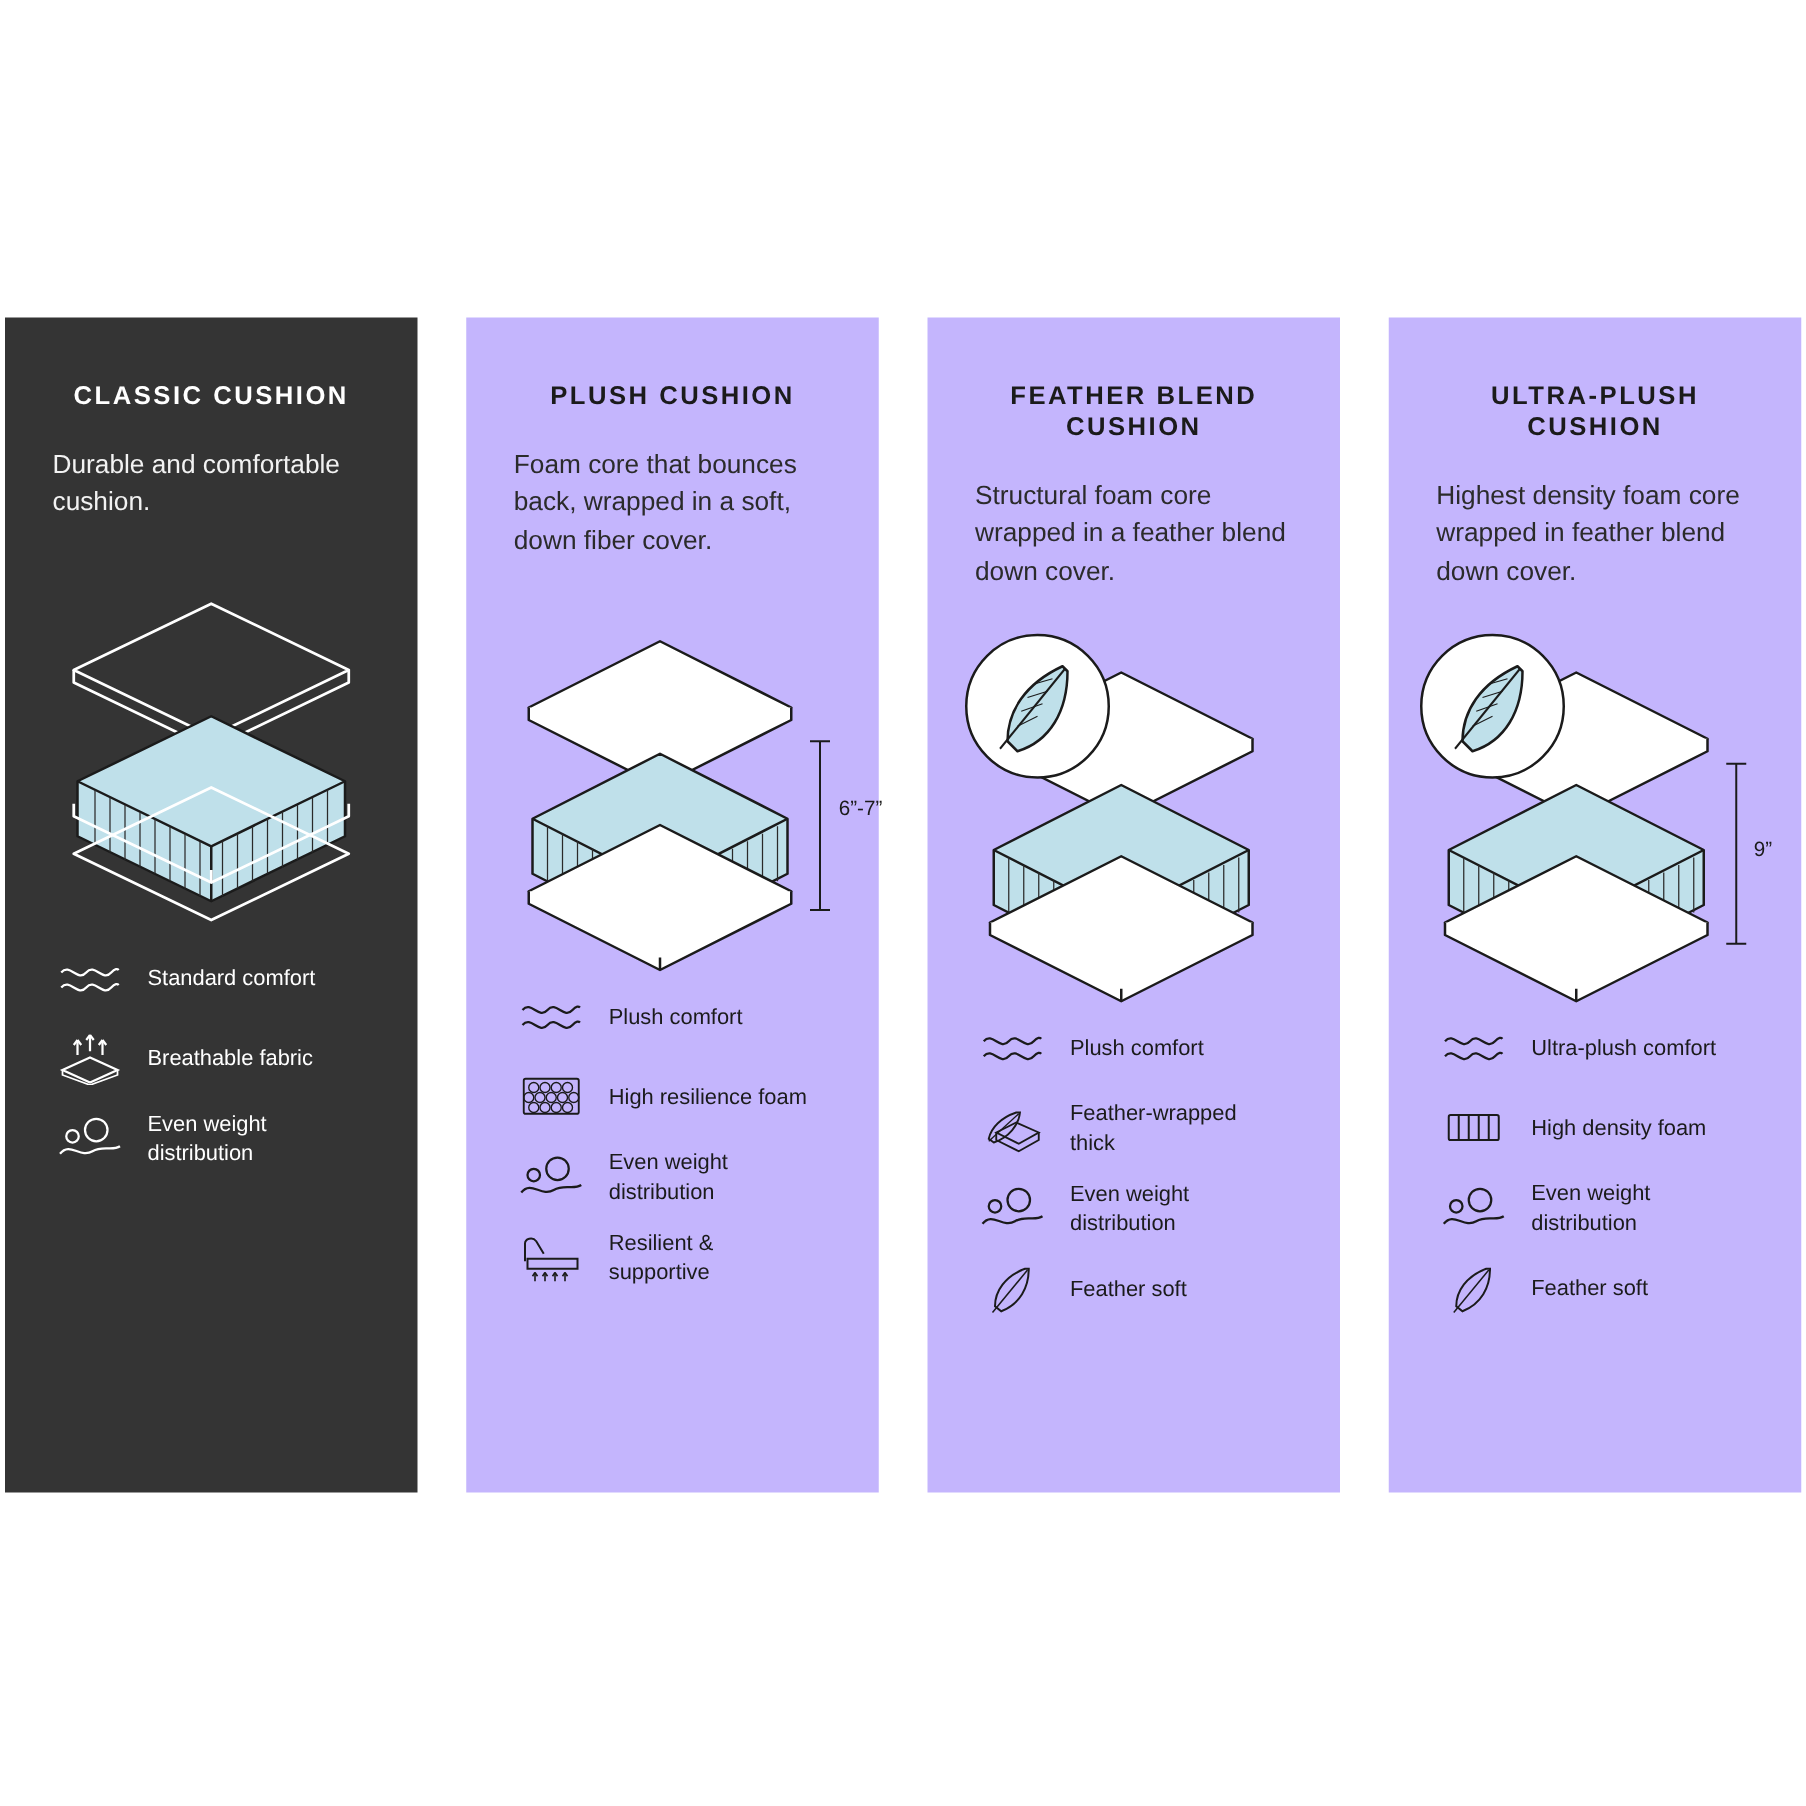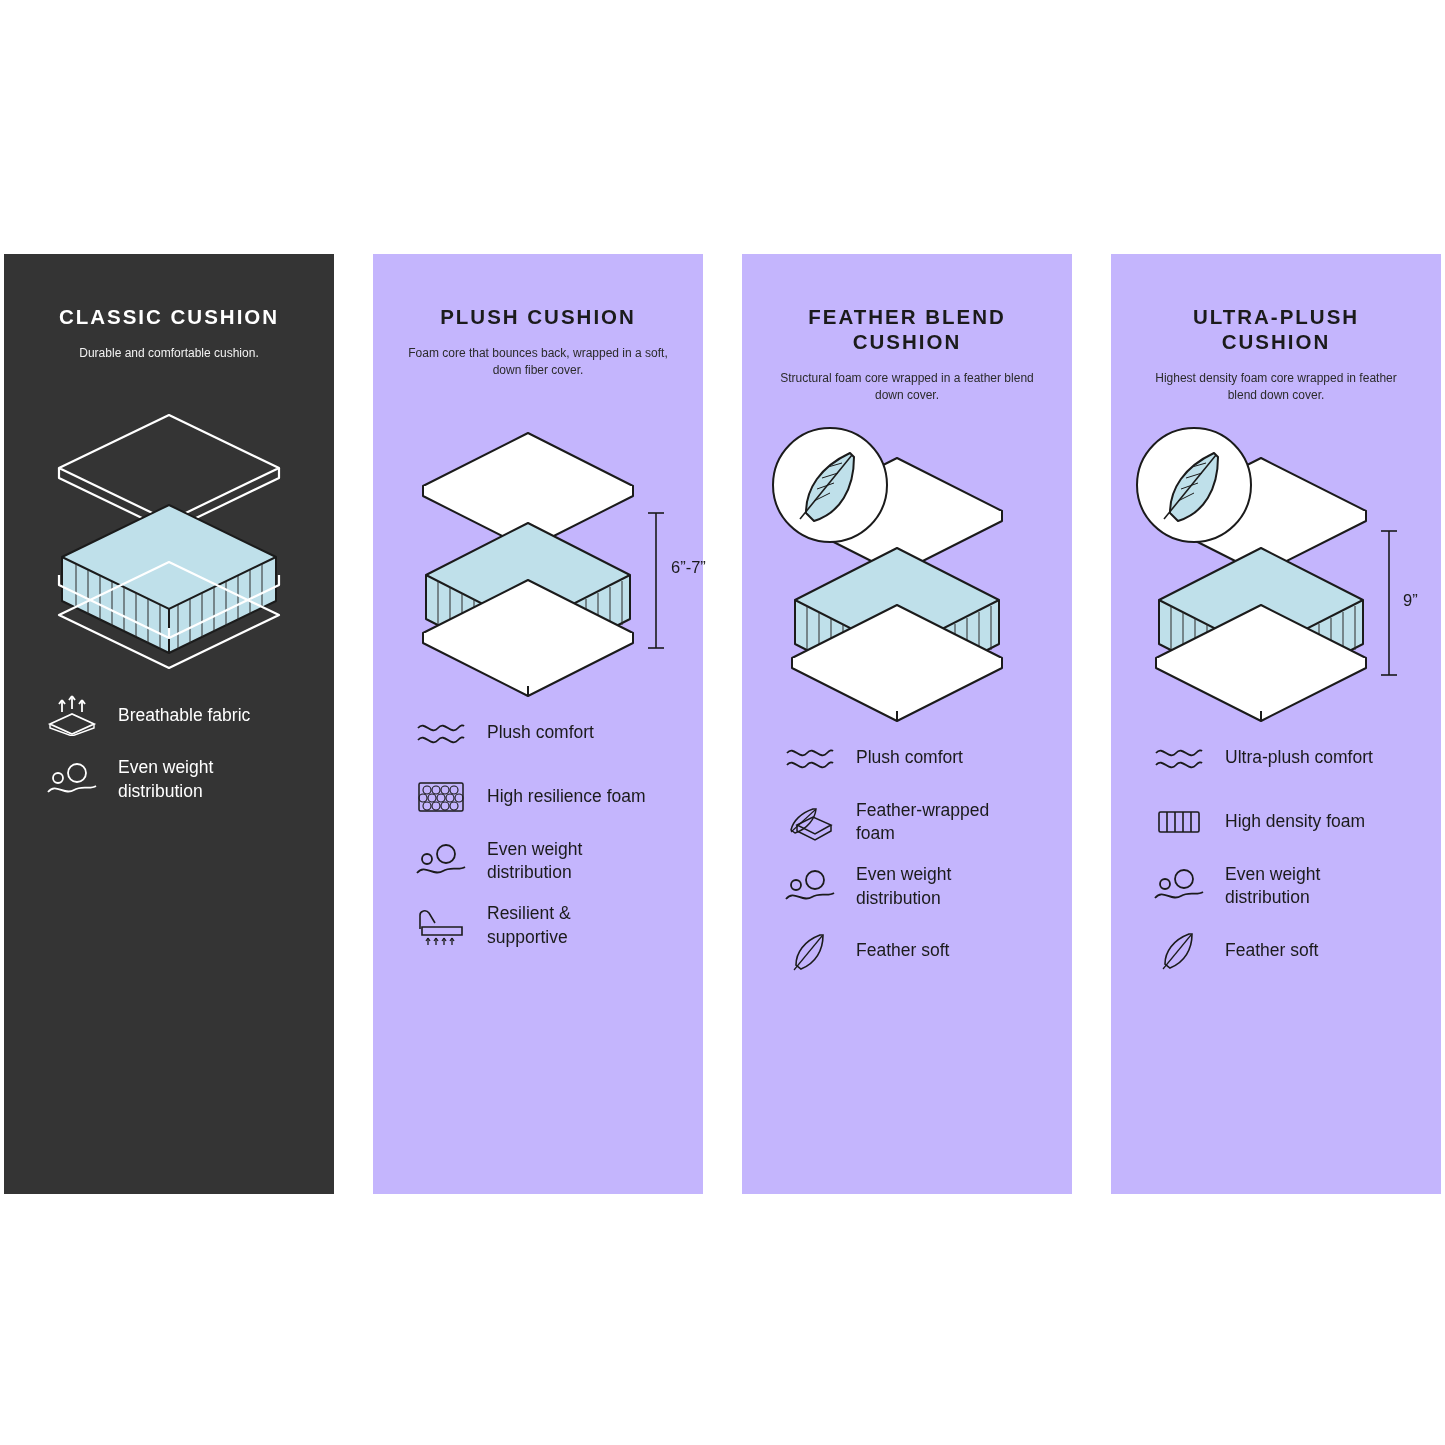--- a/index.html
+++ b/index.html
@@ -50,25 +50,24 @@
     color: #1b1b1b;
     text-align: center;
     line-height: 1.22;
     text-transform: uppercase;
     margin: 0 0 16px 0;
   }
   .card.dark .card-title {
     color: #ffffff;
   }
   .card-desc {
-    font-size: 12px;
+    font-size: 21px;
     color: #2b2b2b;
-    text-align: center;
     line-height: 1.45;
-    margin: 0;
+    margin: 12px;
     max-width: 270px;
   }
   .card.dark .card-desc {
     color: #f2f2f2;
   }
   .art {
     position: relative;
     width: 290px;
     height: 300px;
     margin-top: 18px;
@@ -158,20 +157,29 @@
 
           <g fill="none" stroke="#ffffff" stroke-width="2.2" stroke-linejoin="round">
             <path d="M145 222 L255 275 L145 328 L35 275 Z" transform="translate(0,-40)"></path>
             <path d="M35 235 L35 245 L145 298 L255 245 L255 235" transform="translate(0,-40)"></path>
             <path d="M145 288 L145 298" transform="translate(0,-40)"></path>
           </g>
         </svg>
       </div>
 
       <div class="features">
+        <div class="feature">
+          <span class="feature-icon">
+            <svg width="52" height="34" viewBox="0 0 52 34" fill="none" stroke="#ffffff" stroke-width="1.8">
+              <path d="M3 12 C10 4, 16 20, 23 12 C30 4, 36 20, 43 12 C46 8.6, 48 9, 49 10"></path>
+              <path d="M3 24 C10 16, 16 32, 23 24 C30 16, 36 32, 43 24 C46 20.6, 48 21, 49 22"></path>
+            </svg>
+          </span>
+          <span class="feature-label">Standard comfort</span>
+        </div>
         <div class="feature">
           <span class="feature-icon">
             <svg width="52" height="42" viewBox="0 0 52 42" fill="none" stroke="#ffffff" stroke-width="1.8">
               <path d="M4 30 L26 20 L48 30 L26 40 Z"></path>
               <path d="M4 30 L4 34 L26 42 L48 34 L48 30" stroke-width="1.4"></path>
               <path d="M16 18 L16 6"></path>
                 <path d="M16 6 L13 10"></path>
                 <path d="M16 6 L19 10"></path>
               <path d="M26 15 L26 2"></path>
                 <path d="M26 2 L23 6"></path>
@@ -380,21 +388,21 @@
         </div>
         <div class="feature">
           <span class="feature-icon">
             <svg width="54" height="42" viewBox="0 0 54 42" fill="none" stroke="#1b1b1b" stroke-width="1.5">
               <path d="M14 24 L30 16 L48 24 L32 33 Z"></path>
               <path d="M14 24 L14 30 L32 39 L48 30 L48 24"></path>
               <path d="M30 8 C18 12, 10 20, 8 29 L12 32 C24 28, 32 18, 33 8 Z"></path>
               <path d="M32 9 L8 31" stroke-width="1.1"></path>
             </svg>
           </span>
-          <span class="feature-label">Feather-wrapped foam</span>
+          <span class="feature-label">Feather-wrapped thick</span>
         </div>
         <div class="feature">
           <span class="feature-icon">
             <svg width="52" height="40" viewBox="0 0 52 40" fill="none" stroke="#1b1b1b" stroke-width="1.8">
               <circle cx="31" cy="13" r="9"></circle>
               <circle cx="12" cy="18" r="5"></circle>
               <path d="M2 32 C10 22, 18 36, 28 30 C36 25, 44 30, 50 26"></path>
             </svg>
           </span>
           <span class="feature-label">Even weight distribution</span>

